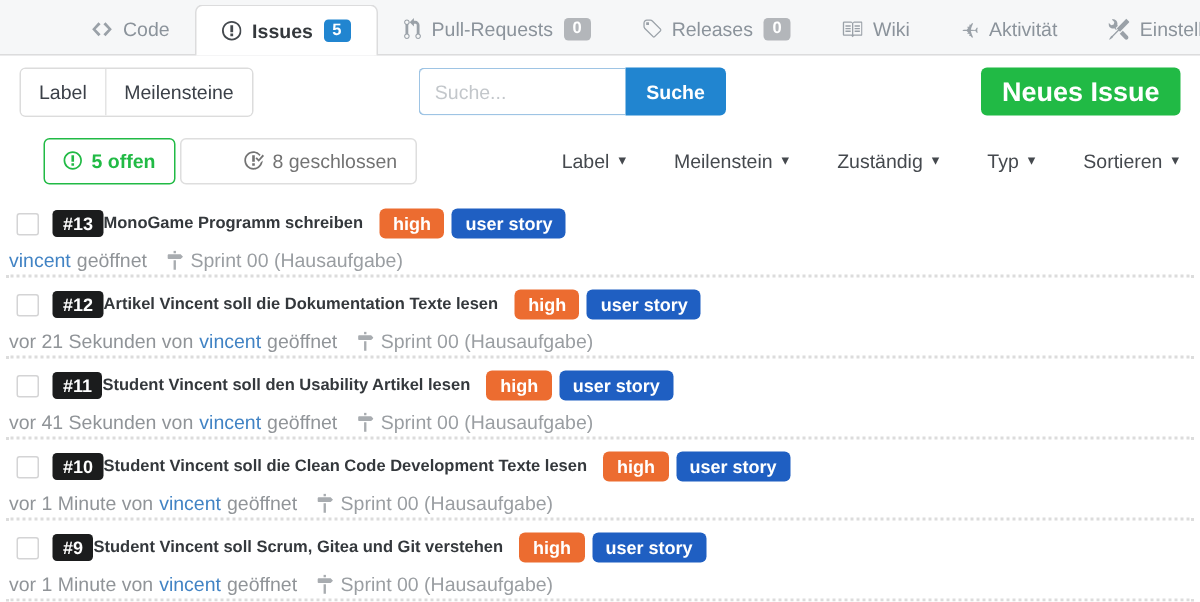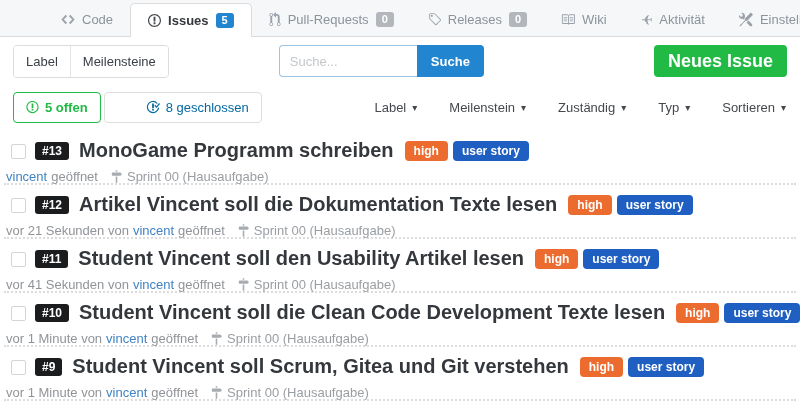--- a/index.html
+++ b/index.html
@@ -60,28 +60,28 @@
     border: none; border-radius: 0 4px 4px 0; font-size: 13px; font-weight: bold;
     cursor: pointer; font-family: inherit;
   }
   .new-issue {
     height: 32px; padding: 0 14px; background: var(--accent-green); color: #fff;
     border: none; border-radius: 4px; font-size: 18px; font-weight: bold;
     cursor: pointer; font-family: inherit;
   }
 
   
-  .filterbar { display: flex; align-items: center; padding: 6px 14px 8px 13px; height: 46px; }
+  .filterbar { display: flex; align-items: center; padding: 6px 14px 8px 13px; height: 46px; margin-left: 16px; }
   .oc-btn {
     display: inline-flex; align-items: center; gap: 6px; background: #fff;
     border-radius: 4px; padding: 7px 12px; font-size: 13px; cursor: pointer;
     border: 1px solid #dedede; font-family: inherit;
   }
   .oc-btn.open { border-color: var(--accent-green); color: var(--accent-green); font-weight: bold; }
-  .oc-btn.closed { color: #0369a1; margin-left: 3px; padding-left: 41px; }
+  .oc-btn.closed { color: #737373; margin-left: 3px; padding-left: 41px; }
   .dropdowns { margin-left: auto; display: flex; gap: 32px; align-items: center; }
   .dd { display: inline-flex; align-items: center; gap: 6px; color: #45494e;
         font-size: 13px; cursor: pointer; background: none; border: none; font-family: inherit; }
   .dd .caret { font-size: 10px; color: #45494e; }
 
   
   .issue-list { padding: 0 4px; }
   .issue-row {
     height: 54px; padding: 8px 9px 0 2px; position: relative;
     border-bottom: 2px dotted #dcdcdc;
@@ -89,21 +89,21 @@
   .issue-title-line { display: flex; align-items: center; }
   .checkbox {
     width: 15px; height: 15px; border: 1px solid #d4d4d5; border-radius: 2px;
     background: #fff; margin: 1px 9px 0 5px; flex: none; cursor: pointer;
   }
   .issue-id {
     background: var(--issue-badge-bg); color: #fff; font-size: 12px; font-weight: bold;
     padding: 3px 7px; border-radius: 3px; line-height: 1; flex: none;
   }
   .issue-title {
-    font-size: 20px; font-weight: bold; color: #34383c; margin-left: 10px;
+    font-size: 11px; font-weight: bold; color: #34383c; 
     text-decoration: none; white-space: nowrap; cursor: pointer;
   }
   .labels { display: inline-flex; gap: 5px; margin-left: 11px; }
   .issue-label {
     color: #fff; font-size: 12px; font-weight: bold; padding: 4px 9px;
     border-radius: 4px; line-height: 1; text-decoration: none; cursor: pointer;
     white-space: nowrap;
   }
   .issue-meta {
     display: flex; align-items: center; gap: 4px; margin-top: 7px;

